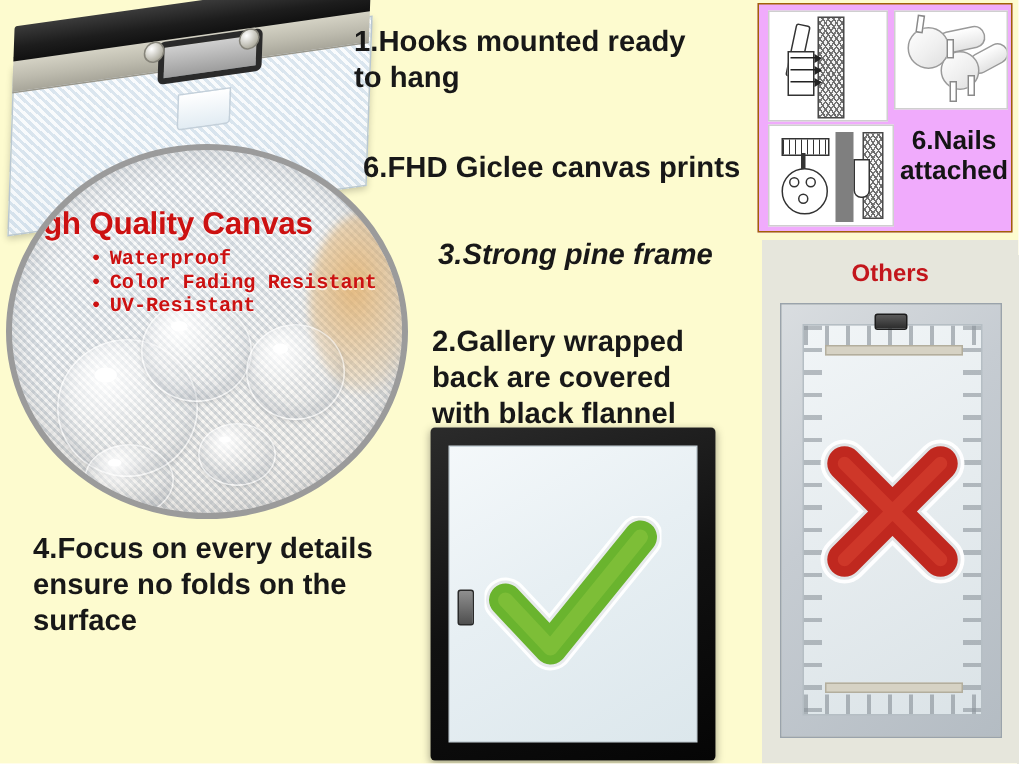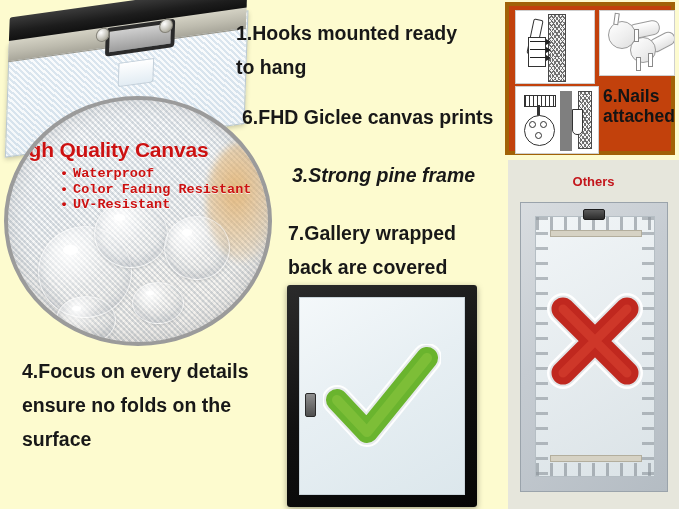--- a/index.html
+++ b/index.html
@@ -166,39 +166,40 @@
     content: "\2022";
     margin-right: 5px;
   }
 
   
   .feature {
     position: absolute;
     color: #181818;
     font-size: 19.5px;
     font-weight: bold;
-    line-height: 34px;
+    line-height: 24px;
     white-space: pre-line;
   }
   .f1 { left: 236px; top: 16px;  }
   .f2 { left: 242px; top: 100px; }
   .f3 { left: 292px; top: 158px; font-style: italic; }
   .f4 { left: 288px; top: 216px; }
   .f5 { left: 22px;  top: 354px; }
 
   
   .wall-panel {
     position: absolute;
     left: 505px;
     top: 2px;
     width: 170px;
     height: 153px;
-    background: #c2410c;
-    border: 4px solid #a16207;
-    box-sizing: border-box;
+    background: #f0abfc;
+    border: 1px solid #a16207;
+    box-sizing: border-box;
+    text-align: center;
   }
   .wp-cell {
     position: absolute;
     background: #ffffff;
     border: 1px solid #cfcfcf;
     box-sizing: border-box;
     overflow: hidden;
   }
   .wp-a { left: 6px;  top: 4px;  width: 80px; height: 74px; }
   .wp-b { left: 90px; top: 4px;  width: 76px; height: 66px; }
@@ -403,21 +404,21 @@
     width: 171px;
     height: 349px;
     background: #e6e6dc;
   }
   .others-title {
     position: absolute;
     left: 0; right: 0;
     top: 14px;
     text-align: center;
     color: #c3161c;
-    font-size: 13px;
+    font-size: 16px;
     font-weight: bold;
   }
   .bad-frame {
     position: absolute;
     left: 12px;
     top: 42px;
     width: 148px;
     height: 290px;
     background: linear-gradient(135deg, #d9dde0 0%, #c6ccd2 40%, #b4bcc3 100%);
     border: 1px solid #9aa3ab;
@@ -508,21 +509,21 @@
       <li>Waterproof</li>
       <li>Color Fading Resistant</li>
       <li>UV-Resistant</li>
     </ul>
   </div>
 
   <div class="feature f1">1.Hooks mounted ready
     to hang</div>
   <div class="feature f2">6.FHD Giclee canvas prints</div>
   <div class="feature f3">3.Strong pine frame</div>
-  <div class="feature f4">7.Gallery wrapped
+  <div class="feature f4">2.Gallery wrapped
     back are covered
     with black flannel</div>
   <div class="feature f5">4.Focus on every details
     ensure no folds on the
     surface</div>
 
   <div class="wall-panel">
 
     <div class="wp-cell wp-a">
       <div class="slab"></div>

